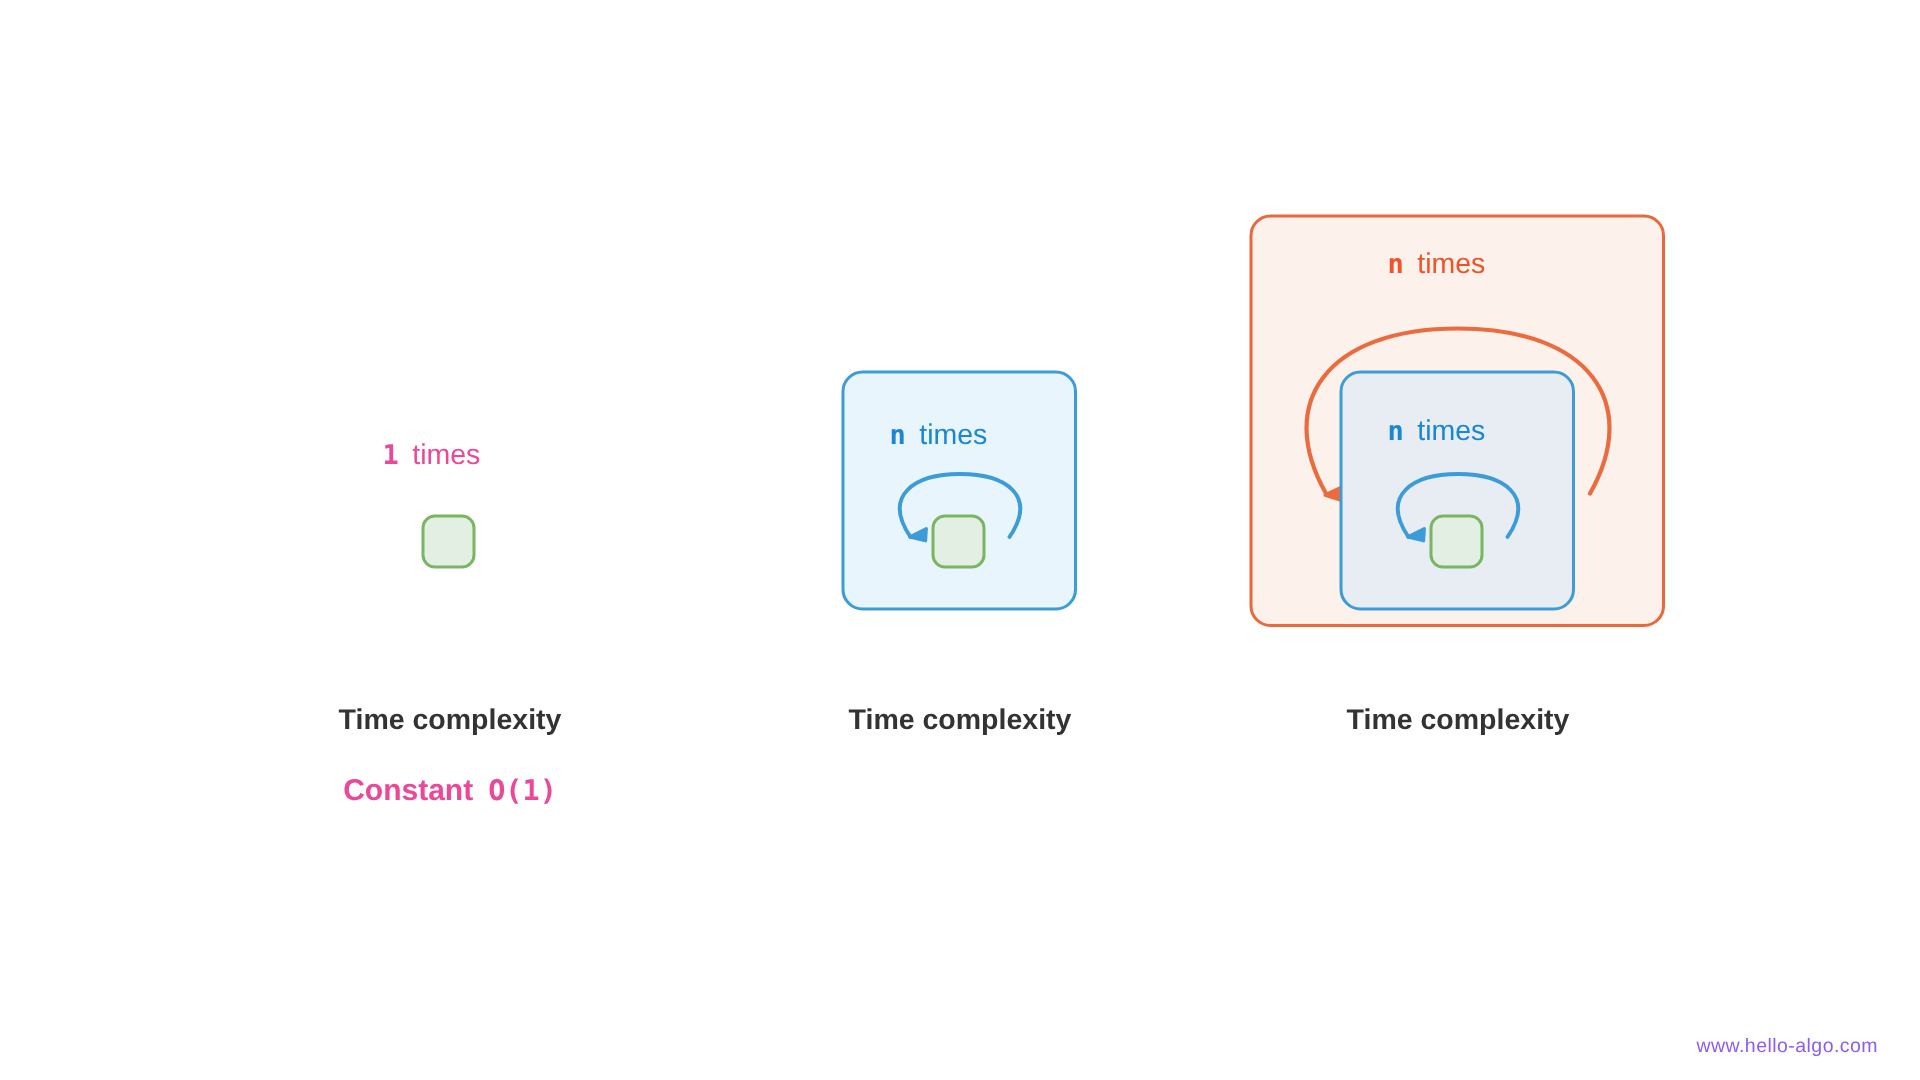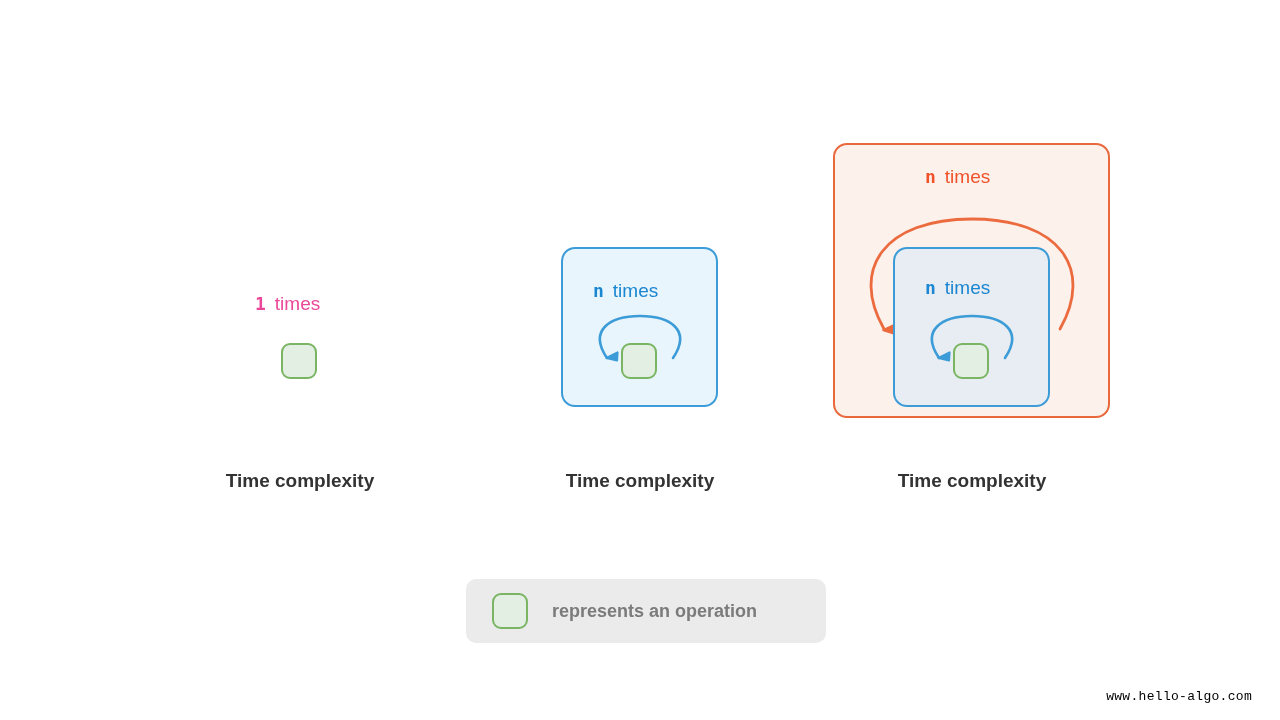--- a/index.html
+++ b/index.html
@@ -153,41 +153,44 @@
     font-weight: bold;
     color: #7b7b7b;
     white-space: nowrap;
   }
 
   
   #watermark {
     position: absolute;
     right: 28px;
     bottom: 16px;
-    font-family: Liberation Mono, monospace;
+    font-family: Liberation Sans, sans-serif;
     font-size: 13px;
-    color: #000000;
+    color: #8b5cf6;
     letter-spacing: 0.3px;
   }
 </style>
 </head>
 <body>
 
 <div id="stage">
 
   <div class="column" id="col-constant">
 
     <div class="count-label c-green" style="left:165px; top:254px;">
       <span class="num">1</span><span class="word">times</span>
     </div>
 
     <div class="op-square" style="left:191px; top:303px;"></div>
 
     <div class="caption" style="left:0px; top:430px;">
       <div class="caption-title">Time complexity</div>
+      <div class="caption-value c-green">
+        <span class="name">Constant</span><span class="bigo">O(1)</span>
+      </div>
     </div>
   </div>
 
   <div class="column" id="col-linear">
 
     <div class="loop-box loop-box-blue" style="left:131px; top:207px; width:157px; height:160px;"></div>
 
     <div class="count-label c-blue" style="left:163px; top:241px;">
       <span class="num">n</span><span class="word">times</span>
     </div>
@@ -234,20 +237,16 @@
       <path d="M 16.5 46 L 27.5 40.5 L 27 48.5 Z" fill="#3c9cd8" stroke="#3c9cd8" stroke-width="2.2" stroke-linejoin="round"></path>
     </svg>
 
     <div class="op-square" style="left:191px; top:303px;"></div>
 
     <div class="caption" style="left:0px; top:430px;">
       <div class="caption-title">Time complexity</div>
     </div>
   </div>
 
-  <div id="legend">
-    <div id="legend-swatch"></div>
-    <div id="legend-text">represents an operation</div>
-  </div>
 
   <div id="watermark">www.hello-algo.com</div>
 
 </div>
 
 </body></html>

